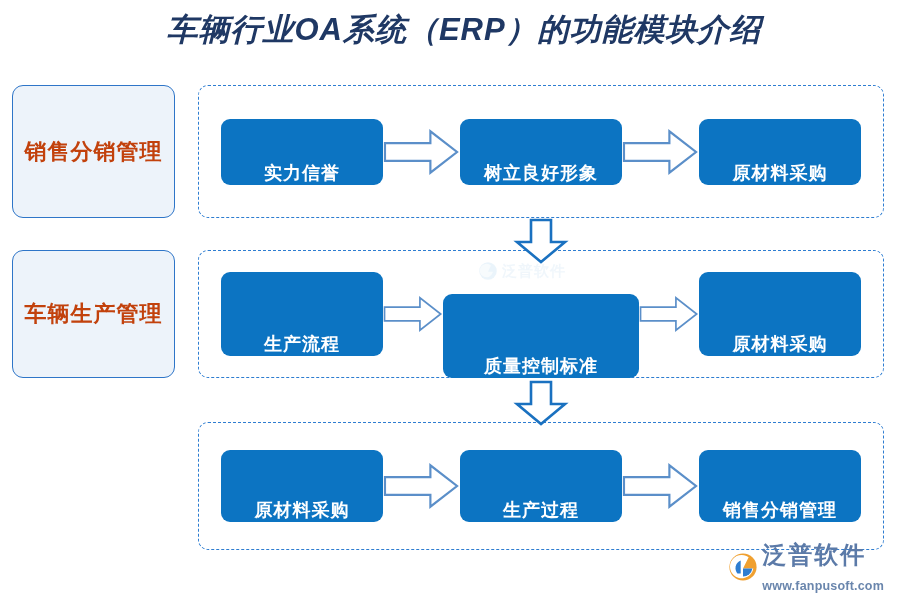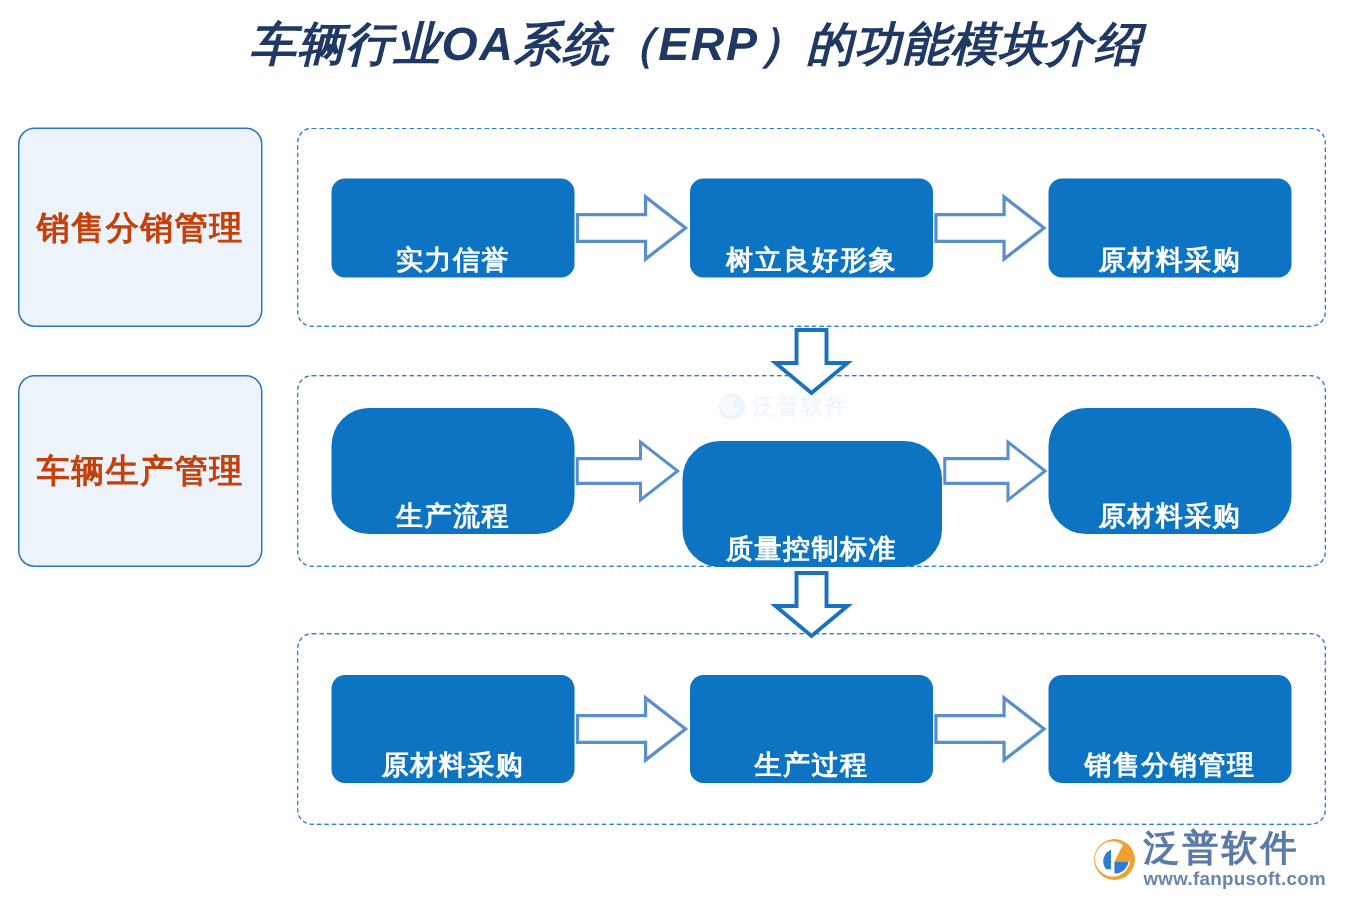--- a/index.html
+++ b/index.html
@@ -99,23 +99,23 @@
     letter-spacing: 1px;
     display: flex;
     align-items: flex-end;
     justify-content: center;
     white-space: nowrap;
     flex: 0 0 auto;
     position: relative;
     z-index: 2;
   }
   #row-0 .flow-box { width: 162px; height: 66px; }
-  #row-1 .flow-box { width: 162px; height: 84px; border-radius: 25px; }
+  #row-1 .flow-box { width: 162px; height: 84px; }
   #row-2 .flow-box { width: 162px; height: 72px; }
-  #row-1 .flow-box.wide { width: 173px; margin-top: 44px; }
+  #row-1 .flow-box.wide { width: 196px; margin-top: 44px; }
 
   
   .arrow-h {
     flex: 1 1 auto;
     display: flex;
     align-items: center;
     justify-content: center;
     height: 100%;
     min-width: 40px;
   }
@@ -179,21 +179,21 @@
     font-size: 24px;
     font-weight: bold;
     color: #5b7aa8;
     letter-spacing: 2px;
   }
   #brand-logo .brand-url {
     font-size: 12.5px;
     font-weight: bold;
     color: #6a86ad;
     letter-spacing: 0.2px;
-    margin-top: 2px;
+    margin-top: 13px;
   }
 </style>
 </head>
 <body>
 
 <div id="page-title">车辆行业OA系统（ERP）的功能模块介绍</div>
 
 <div class="row" id="row-0">
 
   <div class="category-box">

